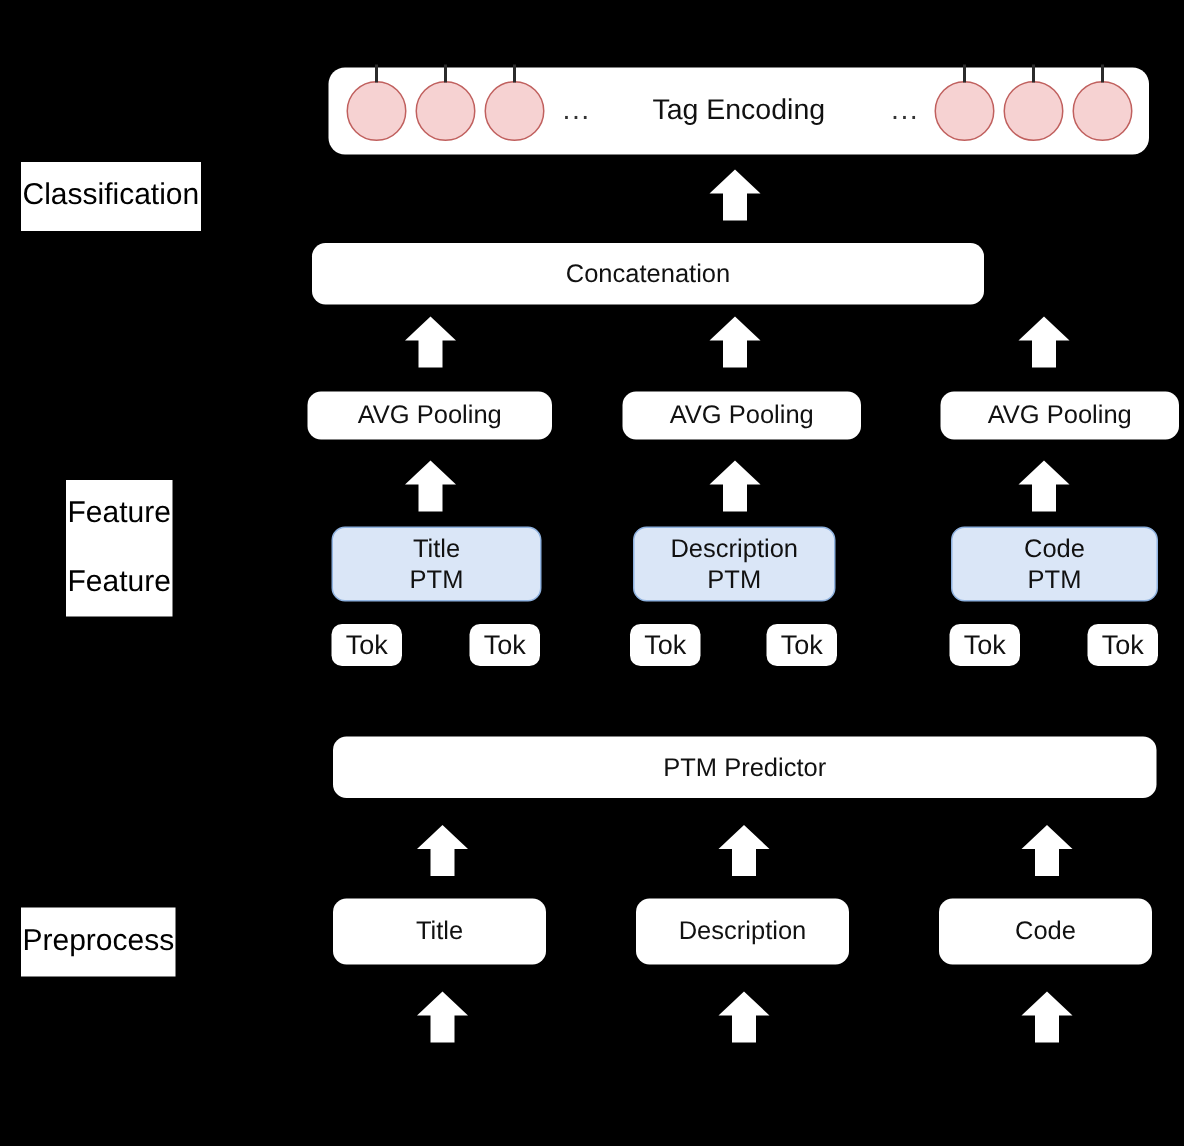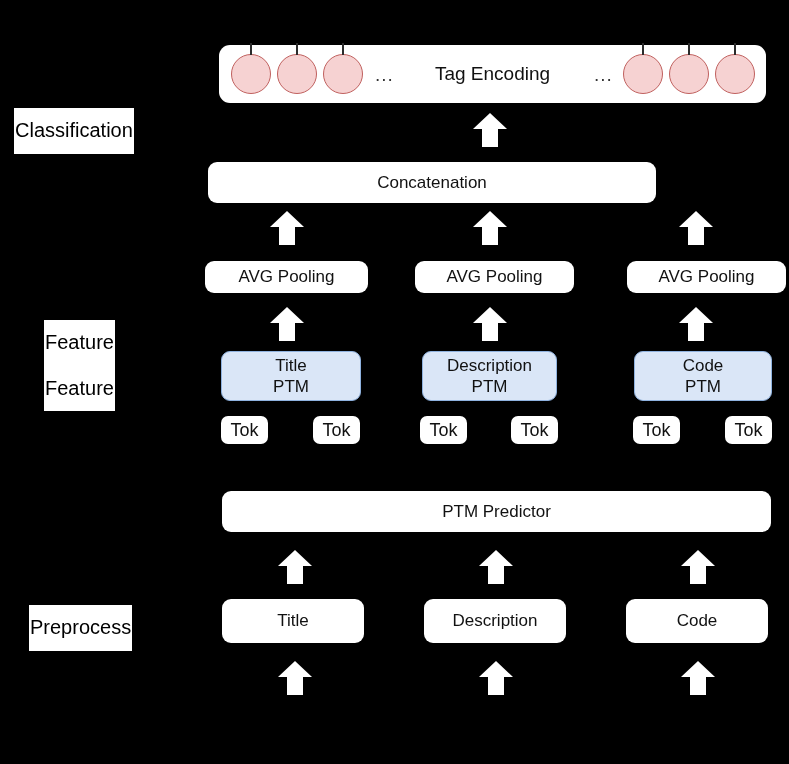--- a/index.html
+++ b/index.html
@@ -123,21 +123,21 @@
 
   <div class="stage-label" style="left:14px; top:108px;">
     <span>Classification</span>
   </div>
 
   <div class="stage-label" style="left:44px; top:320px;">
     <span>Feature</span><br>
     <span>Feature</span>
   </div>
 
-  <div class="stage-label" style="left:14px; top:605px;margin-left:15px;">
+  <div class="stage-label" style="left:14px; top:605px;">
     <span>Preprocess</span>
   </div>
 
   <div id="tag-predictor-bar">
 
     <div class="tag-node" style="left:12px;">
       <div class="tag-stem"></div>
     </div>
     <div class="tag-node" style="left:58px;">
       <div class="tag-stem"></div>

